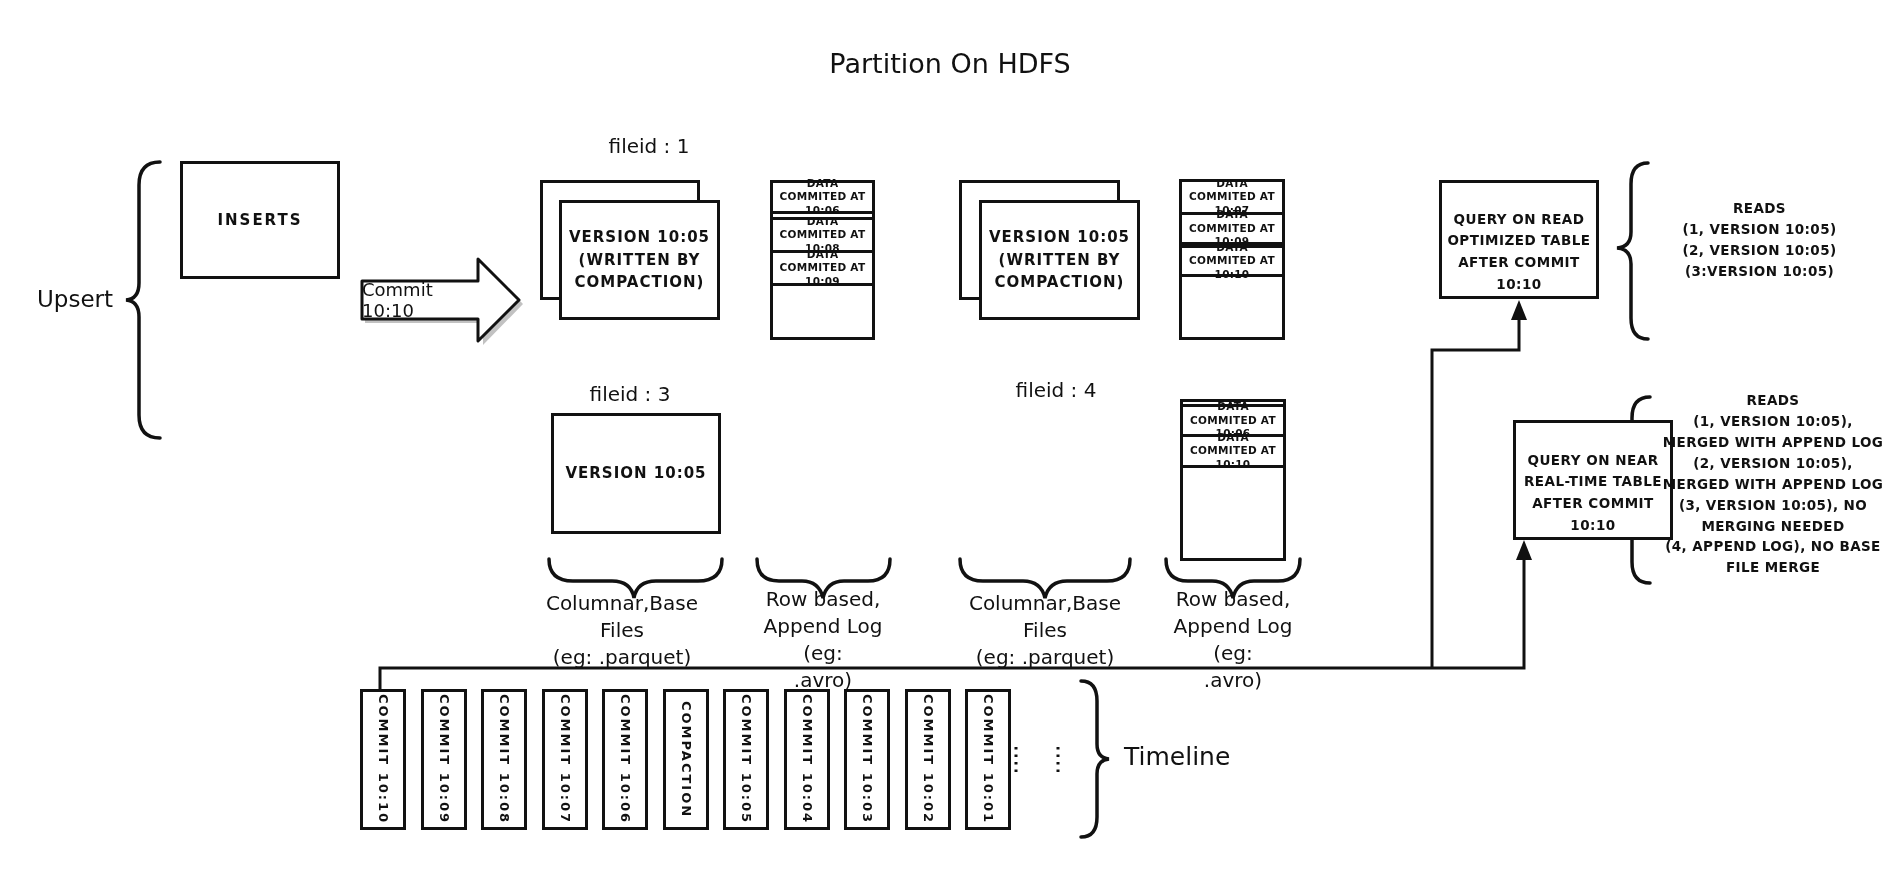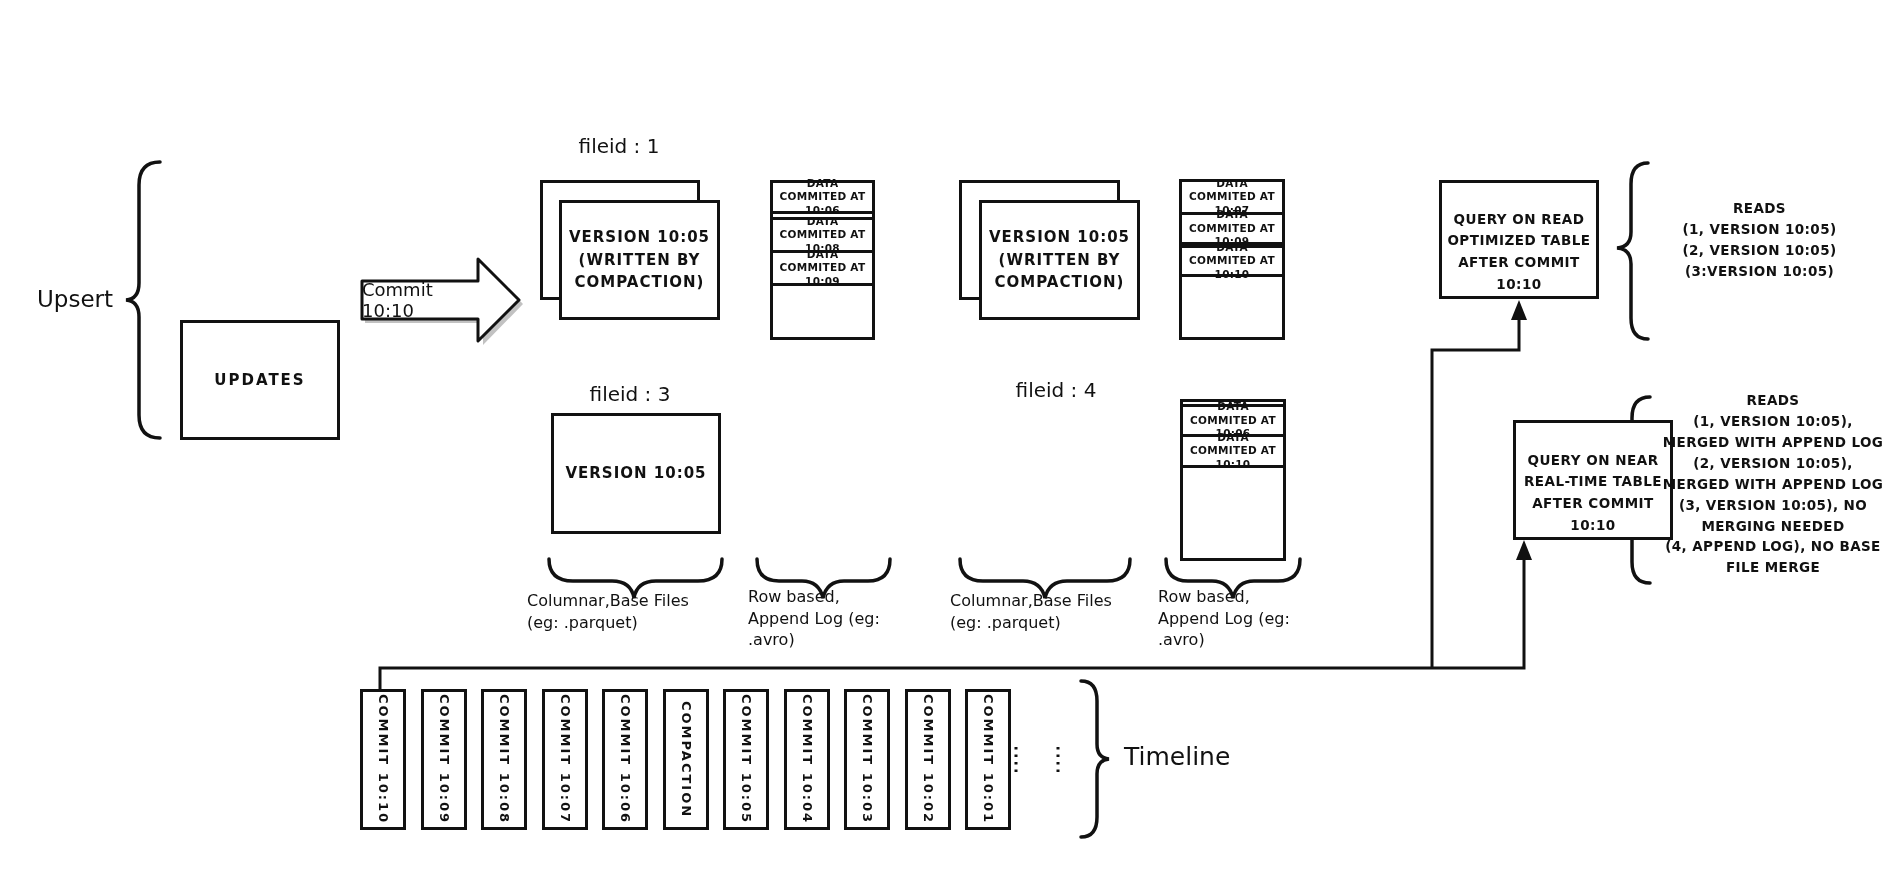--- a/index.html
+++ b/index.html
@@ -11,21 +11,21 @@
        display:flex;align-items:center;justify-content:center;text-align:center;}
   .pre{white-space:pre-line;}
   .caps{font-weight:bold;letter-spacing:2px;font-size:15px;}
   .vtext{font-weight:bold;font-size:15px;line-height:1.5;letter-spacing:1px;}
   .logbox{position:absolute;box-sizing:border-box;border:3px solid #111;background:#fff;}
   .logseg{box-sizing:border-box;border-bottom:3px solid #111;display:flex;align-items:center;
           justify-content:center;text-align:center;font-size:10.5px;font-weight:bold;
           line-height:1.3;letter-spacing:.3px;padding:0 2px;}
   .logspacer{box-sizing:border-box;border-bottom:3px solid #111;}
   .fileid{position:absolute;text-align:center;font-size:20px;}
-  .handlbl{position:absolute;text-align:left;font-size:16px;line-height:1.35;}
+  .handlbl{position:absolute;text-align:center;font-size:20px;line-height:1.35;}
   .qbox{font-weight:bold;font-size:13.5px;line-height:1.62;letter-spacing:.5px;align-items:flex-end;}
   .reads{position:absolute;text-align:center;font-weight:bold;font-size:13.5px;
          line-height:1.55;letter-spacing:.4px;}
   .tbox{position:absolute;box-sizing:border-box;border:3px solid #111;background:#fff;
         width:46px;height:141px;top:689px;display:flex;align-items:center;justify-content:center;
         writing-mode:vertical-rl;font-weight:bold;font-size:13px;letter-spacing:2px;white-space:nowrap;}
 </style>
 </head>
 <body>
 
@@ -50,29 +50,30 @@
 
     <path d="M380,689 L380,668 L1524,668 L1524,558" fill="none" stroke="#111" stroke-width="3"></path>
     <polygon points="1524,540 1516,560 1532,560" fill="#111"></polygon>
     <path d="M1432,668 L1432,350 L1519,350 L1519,318" fill="none" stroke="#111" stroke-width="3"></path>
     <polygon points="1519,300 1511,320 1527,320" fill="#111"></polygon>
 
     <line x1="1016" y1="747" x2="1016" y2="775" stroke="#111" stroke-width="3" stroke-dasharray="2.5 5"></line>
     <line x1="1058" y1="747" x2="1058" y2="775" stroke="#111" stroke-width="3" stroke-dasharray="2.5 5"></line>
   </svg>
 
+  <div class="abs" style="left:750px;top:48px;width:400px;text-align:center;font-size:27px;">Partition On HDFS</div>
 
   <div class="abs" style="left:30px;top:286px;width:90px;text-align:center;font-size:23px;">Upsert</div>
-  <div class="box caps" style="left:180px;top:320px;width:160px;height:120px;">
-    <span>UPDATES</span>
+  <div class="box caps" style="left:180px;top:161px;width:160px;height:118px;">
+    <span>INSERTS</span>
   </div>
 
   <div class="abs" style="left:362px;top:282px;width:116px;height:36px;display:flex;align-items:center;justify-content:center;font-size:18px;">Commit 10:10</div>
 
-  <div class="fileid" style="left:559px;top:134px;width:120px;">fileid : 1</div>
+  <div class="fileid" style="left:589px;top:134px;width:120px;">fileid : 1</div>
   <div class="box" style="left:540px;top:180px;width:160px;height:120px;"></div>
   <div class="box vtext pre" style="left:559px;top:200px;width:161px;height:120px;">
     <span class="pre">VERSION 10:05
 (WRITTEN BY
 COMPACTION)</span>
   </div>
   <div class="logbox" style="left:770px;top:180px;width:105px;height:160px;">
     <div class="logseg" style="height:31px;">DATA COMMITED AT 10:06</div>
     <div class="logspacer" style="height:6px;"></div>
     <div class="logseg" style="height:33px;">DATA COMMITED AT 10:08</div>

